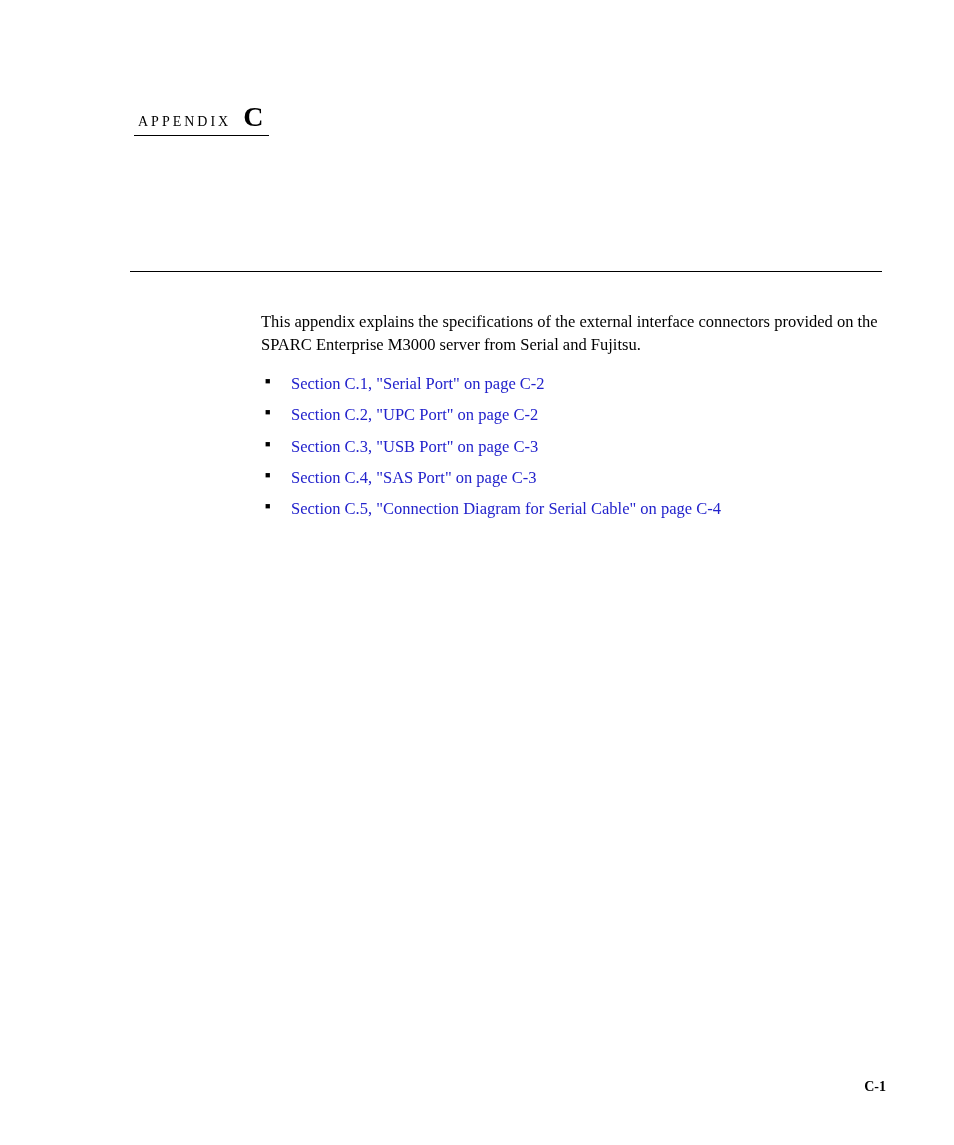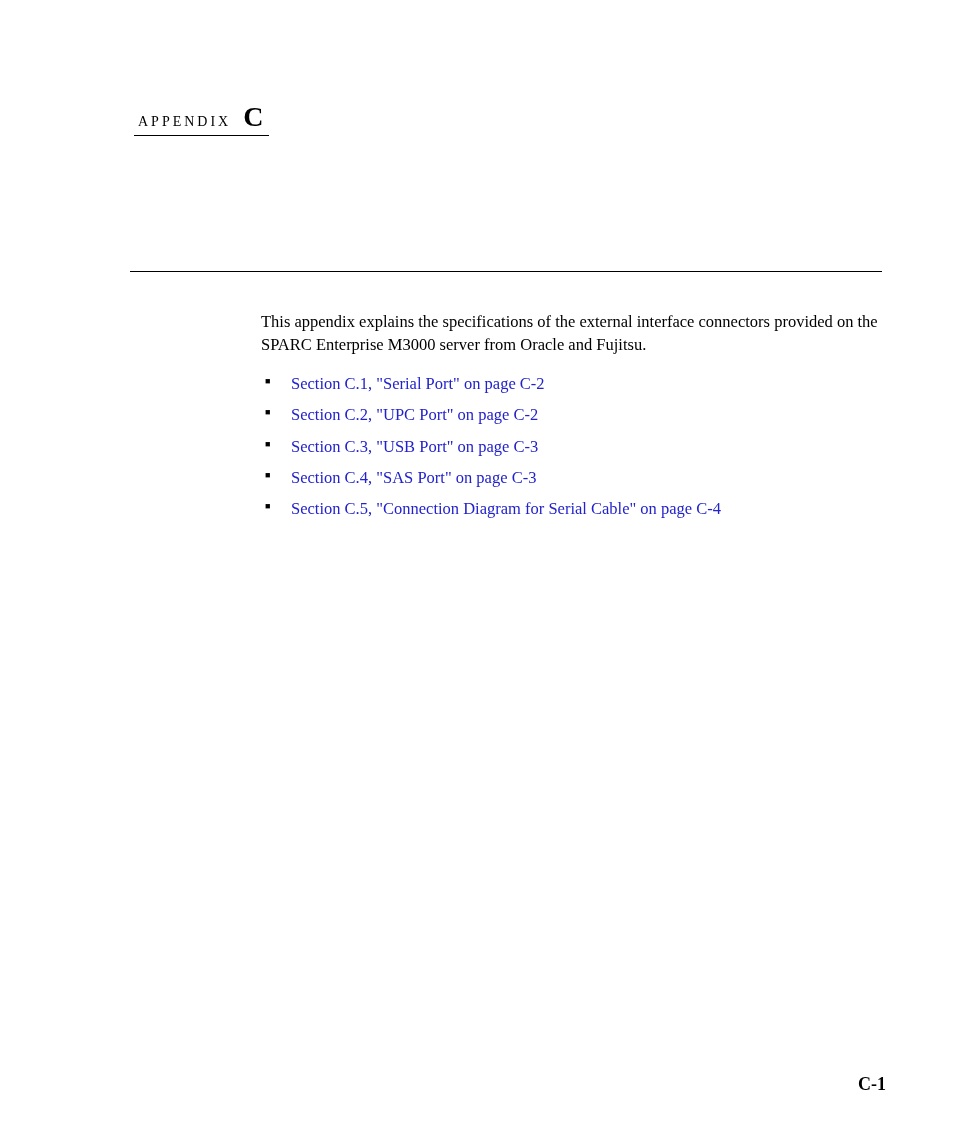--- a/index.html
+++ b/index.html
@@ -77,37 +77,37 @@
       color: #000;
     }
     .link-text {
       color: #2222cc;
       cursor: pointer;
     }
     .page-number {
       position: absolute;
       bottom: 58px;
       right: 68px;
-      font-size: 18px;
+      font-size: 14px;
       font-weight: bold;
       font-family: "Palatino Linotype", "Book Antiqua", Palatino, Georgia, serif;
     }
   </style>
 </head>
 <body>
 
 <div class="page">
   <div class="appendix-header">
     <span class="appendix-label">APPENDIX</span>
     <span class="appendix-letter">C</span>
   </div>
 
   <div class="content-area">
     <hr class="title-rule">
-    <p class="intro-text">This appendix explains the specifications of the external interface connectors provided on the SPARC Enterprise M3000 server from Oracle and Fujitsu.</p>
+    <p class="intro-text">This appendix explains the specifications of the external interface connectors provided on the SPARC Enterprise M3000 server from Serial and Fujitsu.</p>
     <ul class="link-list">
       <li class="link-item">
         <span class="link-text">Section C.1, "Serial Port" on page C-2</span>
       </li>
       <li class="link-item">
         <span class="link-text">Section C.2, "UPC Port" on page C-2</span>
       </li>
       <li class="link-item">
         <span class="link-text">Section C.3, "USB Port" on page C-3</span>
       </li>

